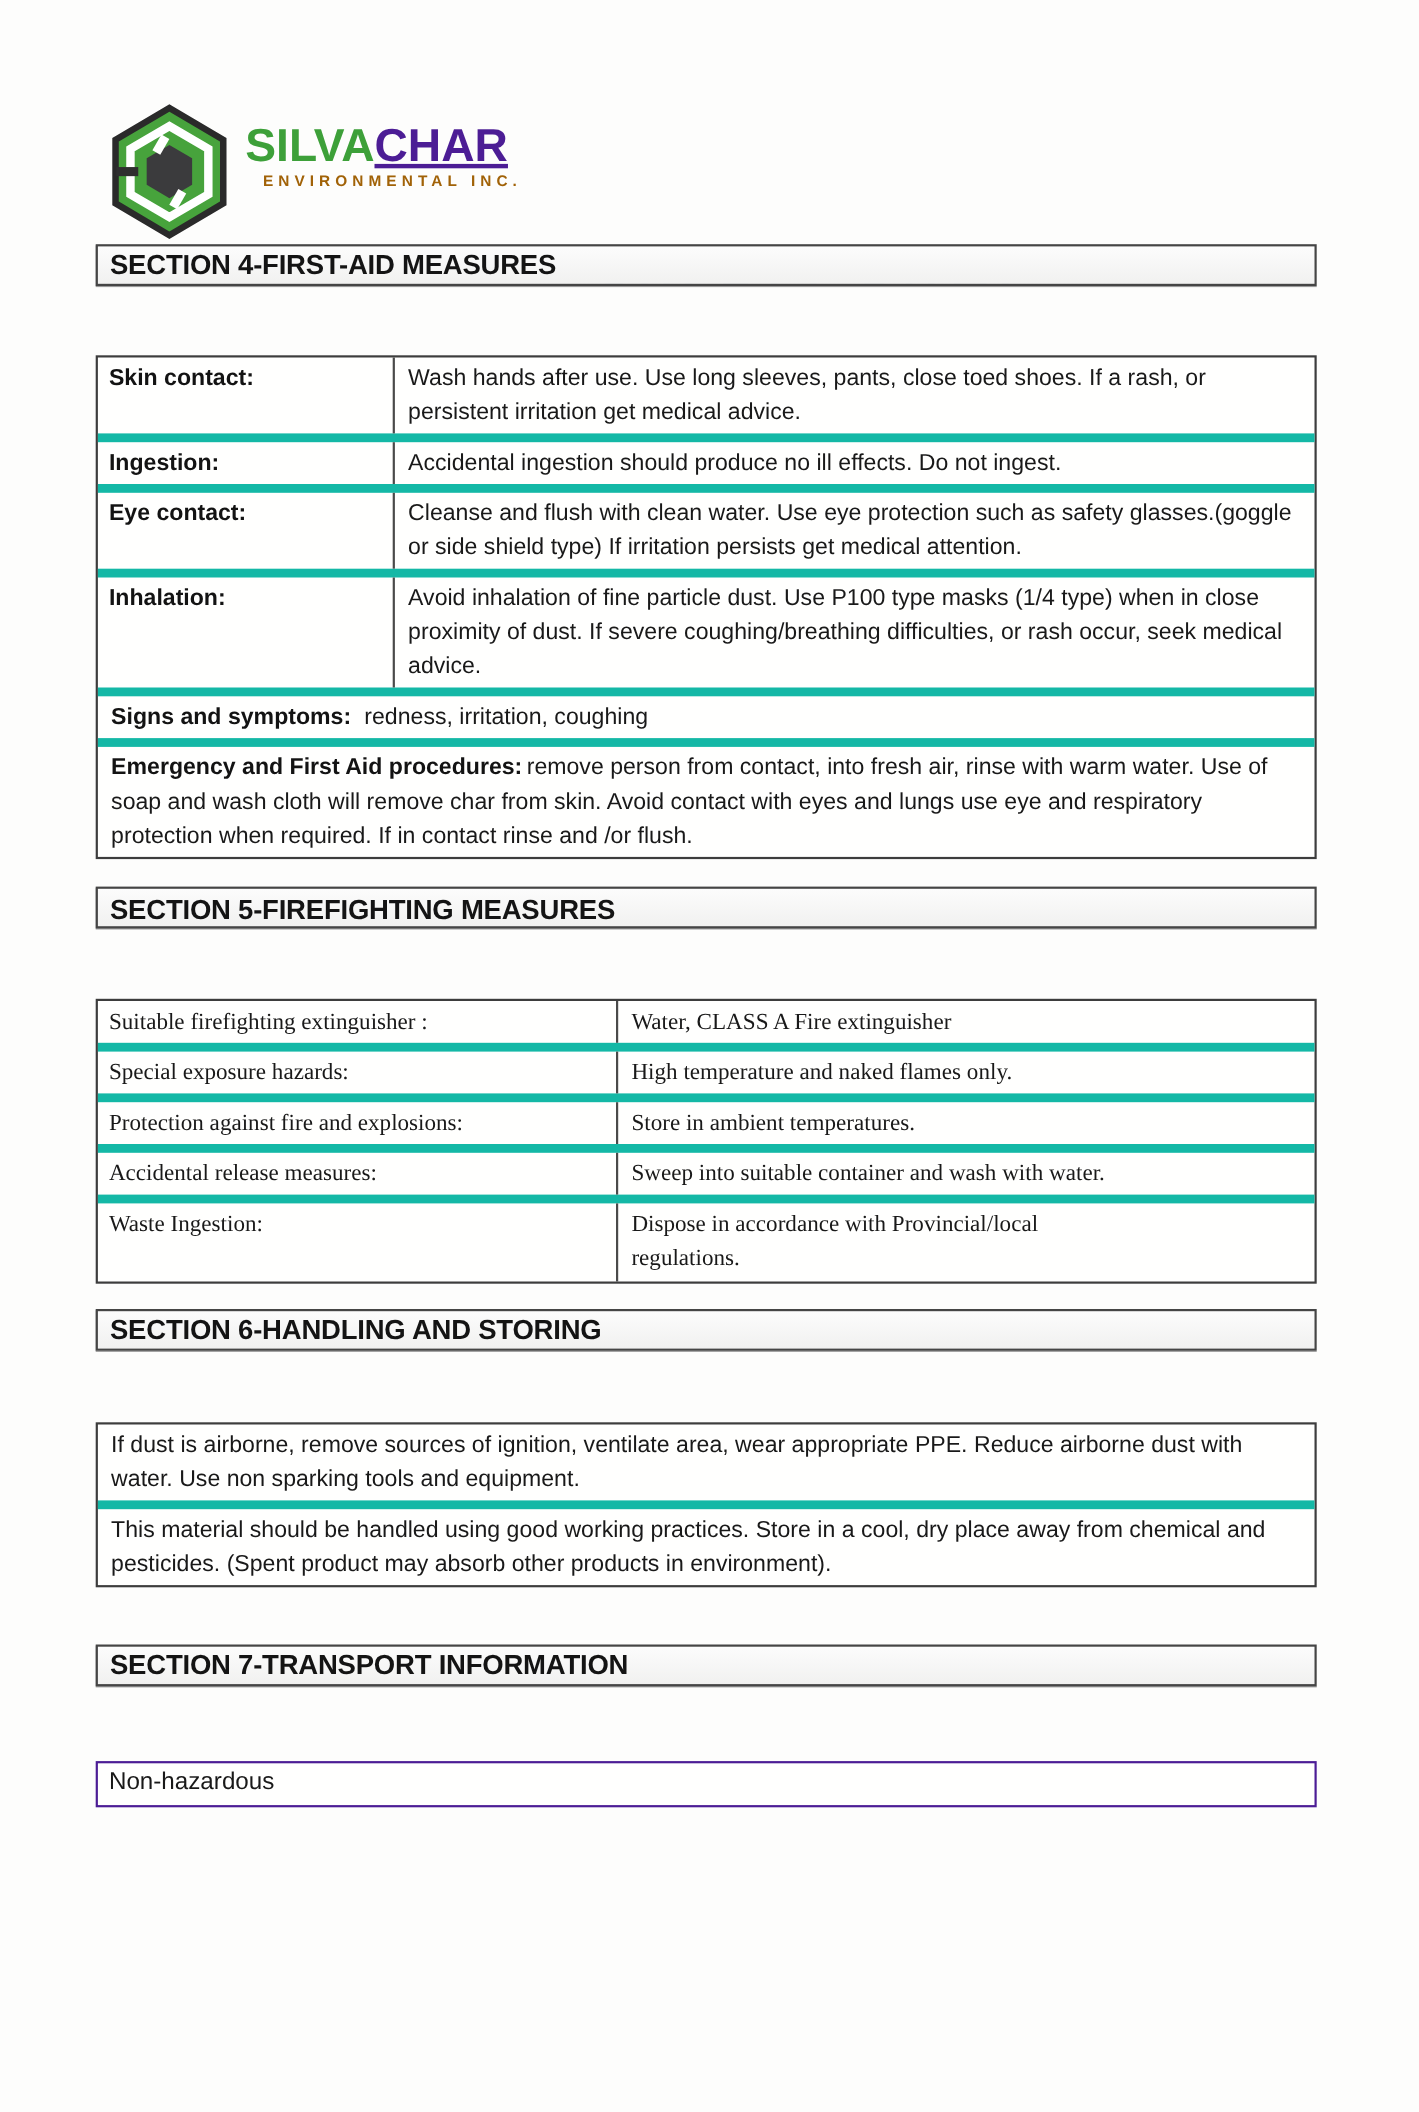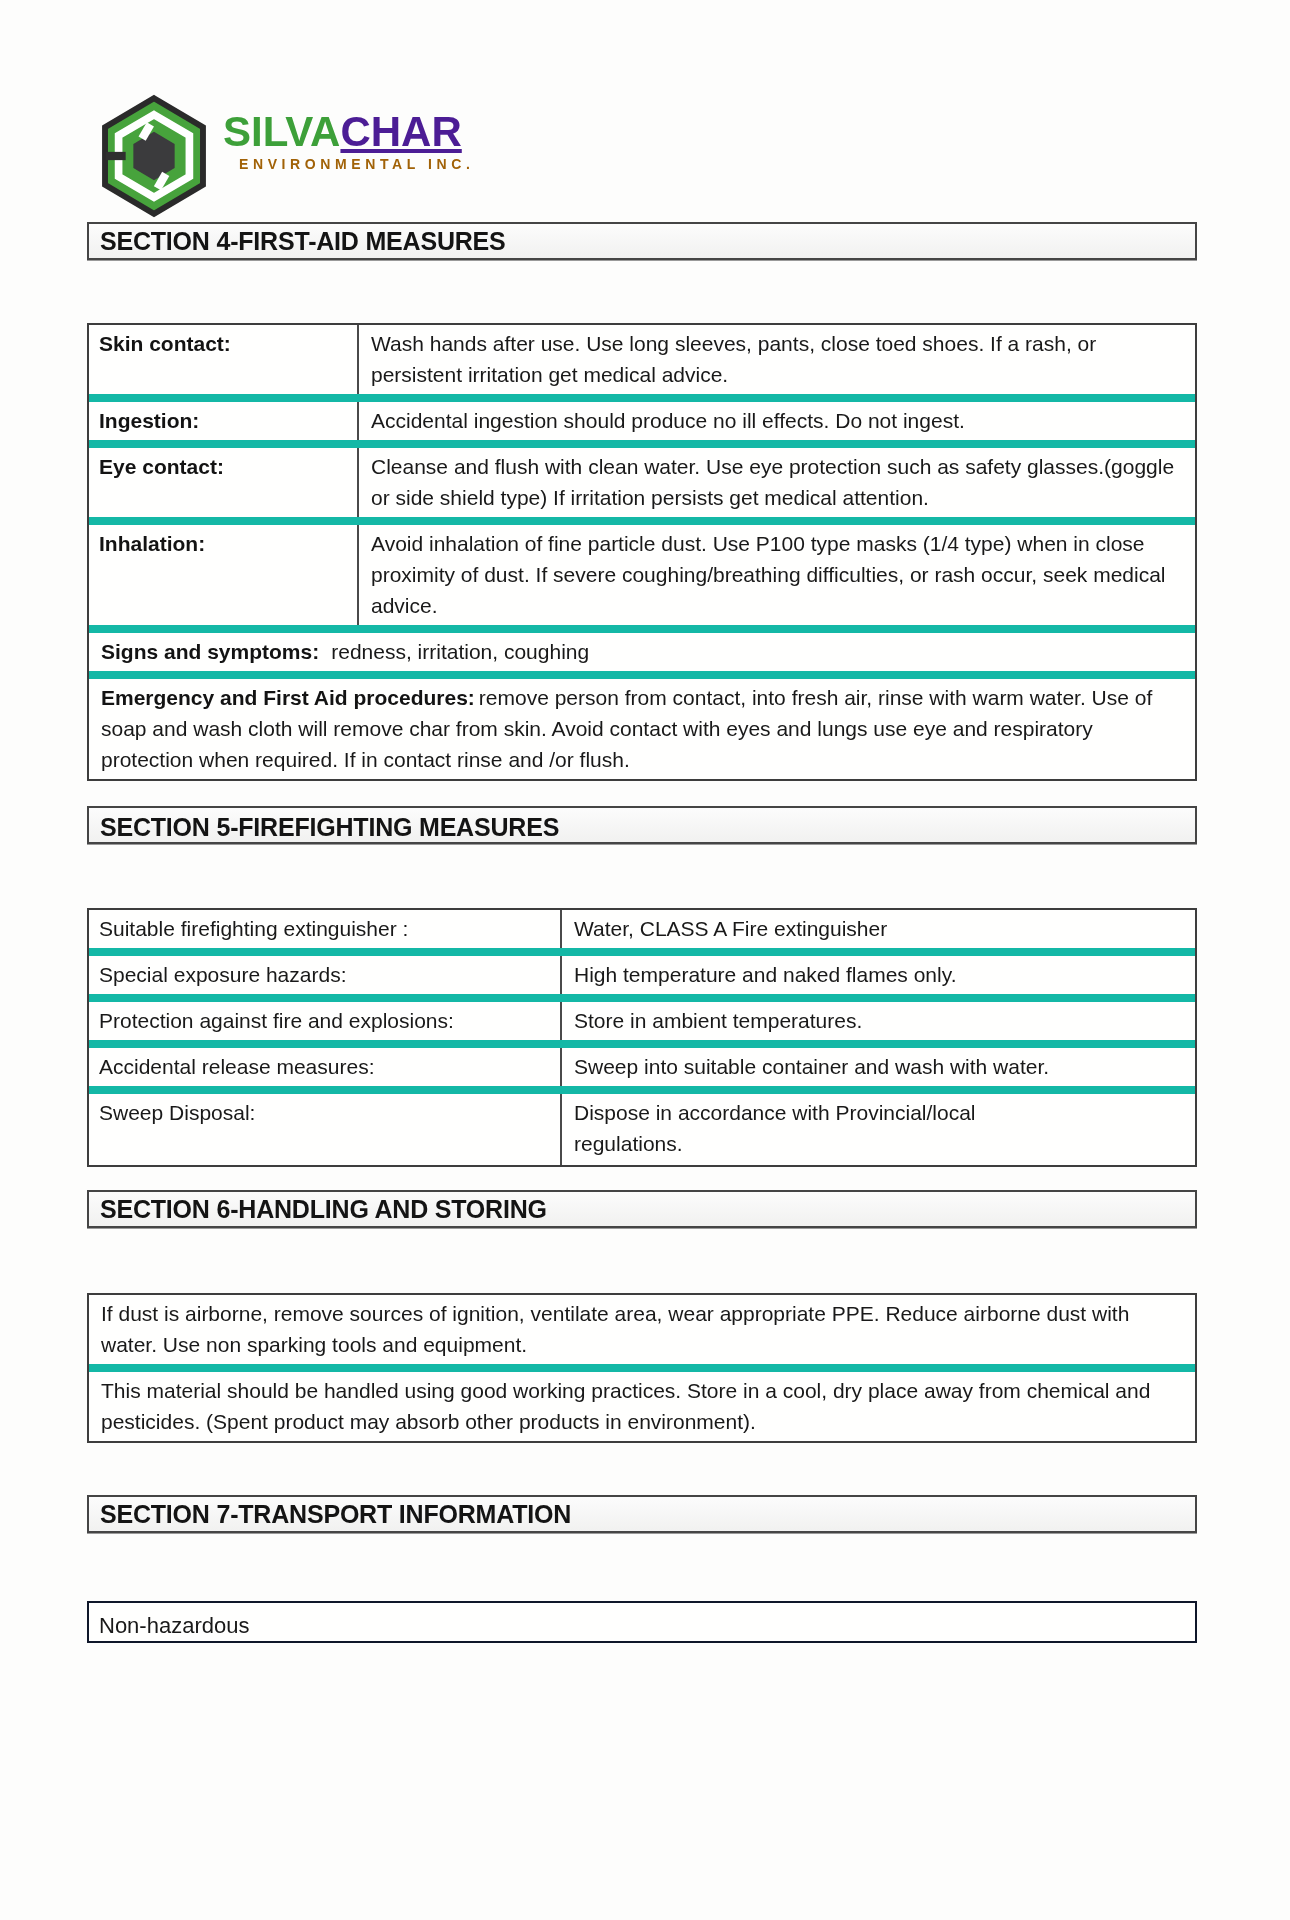--- a/index.html
+++ b/index.html
@@ -39,37 +39,37 @@
   
   .tbl{
     position:absolute;left:87px;width:1110px;
     border:2px solid #3d3d3d;background:#fffffe;
     box-sizing:border-box;
   }
   .trow{border-bottom:8px solid #14b8a6;}
   .trow:last-child{border-bottom:none;}
   .two-col{display:grid;}
   .t1 .two-col{grid-template-columns:270px 1fr;}
-  .t2 .two-col{grid-template-columns:473px 1fr;}
+  .t2 .two-col{grid-template-columns:473px 1fr;font-family:Liberation Serif, serif;}
   .tl{
     font-weight:700;padding:3px 8px 4px 10px;
     border-right:2px solid #4a4a4a;
     font-size:21px;line-height:31px;color:#131313;
   }
   .t2 .tl{font-weight:400;color:#191919;}
   .tt{padding:3px 12px 4px 12px;font-size:21px;line-height:31px;}
   .full .tt b{font-weight:700;color:#131313;}
   .gap-wide{display:inline-block;width:12px;}
   .gap{display:inline-block;width:4px;}
   .min3{min-height:100px;box-sizing:border-box;}
   
   .plain-box{
     position:absolute;left:87px;width:1110px;height:42px;
-    border:2px solid #0f172a;background:#fffffe;
-    display:flex;align-items:flex-end;box-sizing:border-box;
+    border:2px solid #4c1d95;background:#fffffe;
+    display:flex;align-items:flex-start;box-sizing:border-box;
   }
   .plain-box .tt{padding:0 0 0 10px;font-size:22px;}
 </style>
 </head>
 <body>
 
 <div class="page">
 
   <div class="logo">
     <svg class="logo-icon" viewBox="0 0 100 104" xmlns="http://www.w3.org/2000/svg">
@@ -132,21 +132,21 @@
     </div>
     <div class="trow two-col">
       <div class="tl">Protection against fire and explosions:</div>
       <div class="tt">Store in ambient temperatures.</div>
     </div>
     <div class="trow two-col">
       <div class="tl">Accidental release measures:</div>
       <div class="tt">Sweep into suitable container and wash with water.</div>
     </div>
     <div class="trow two-col">
-      <div class="tl" style="min-height:64px;">Sweep Disposal:</div>
+      <div class="tl" style="min-height:64px;">Waste Ingestion:</div>
       <div class="tt" style="min-height:64px;max-width:430px;">Dispose in accordance with Provincial/local regulations.</div>
     </div>
   </div>
 
   <div class="sec-head" style="top:1190px;">
     <div class="t">SECTION 6-HANDLING AND STORING</div>
   </div>
 
   <div class="tbl" style="top:1293px;">
     <div class="trow full">

